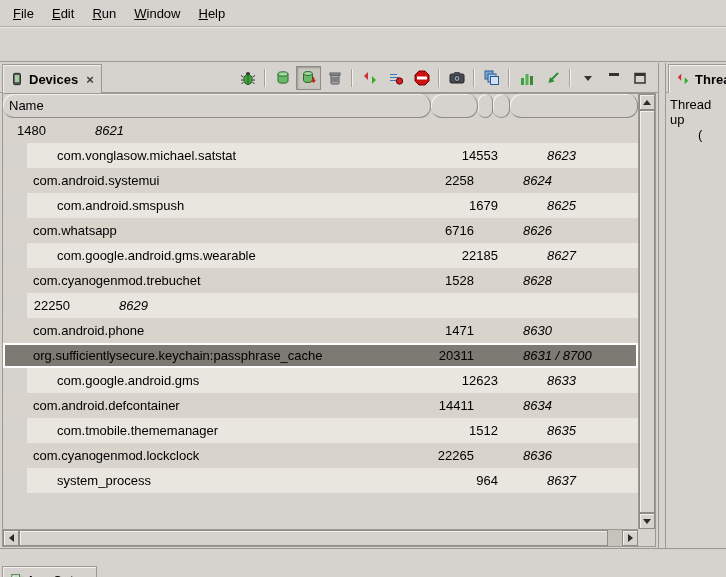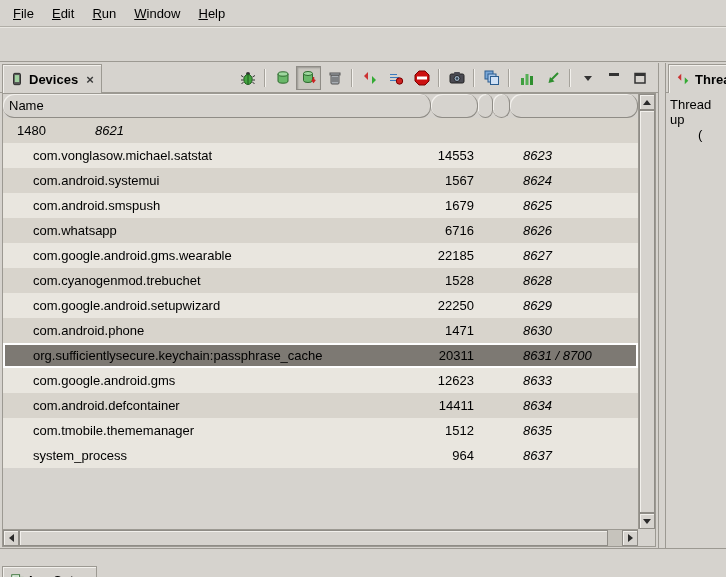--- a/index.html
+++ b/index.html
@@ -51,21 +51,21 @@
     box-shadow:inset 1px 1px 0 var(--hilite);display:flex;align-items:center;padding-left:6px;border-radius:11px;
   }
   .hcell.name{width:428px;}
   .hcell.pid{width:47px;}
   .hcell.c3{width:15px;}
   .hcell.c4{width:17px;}
   .hcell.port{flex:1;}
   .rows{position:absolute;top:24px;left:0;right:17px;bottom:17px;overflow:hidden;}
   .trow{height:25px;display:flex;align-items:center;}
   .trow.stripe-a{background:var(--row-a);}
-  .trow.stripe-b{background:var(--row-b);}
+  .trow.stripe-b{background:var(--row-b);margin-left:24px;}
   .trow.selected{background:var(--sel-bg);color:#000000;box-shadow:inset 0 0 0 2px #fff;}
   .c{white-space:nowrap;overflow:hidden;}
   .c.name{width:428px;padding-left:30px;}
   .c.pid{width:47px;text-align:right;padding-right:4px;}
   .c.c3{width:15px;}
   .c.c4{width:17px;}
   .c.port{flex:1;padding-left:13px;font-style:italic;}
   
   .vscroll{position:absolute;top:0;right:0;bottom:17px;width:17px;background:#c6c3bc;border-left:1px solid var(--border-line);}
   .sbtn{position:absolute;background:var(--chrome);border:1px solid var(--border-dark);box-shadow:inset 1px 1px 0 var(--hilite);display:flex;align-items:center;justify-content:center;}
@@ -243,21 +243,21 @@
           </div>
           <div class="trow stripe-b">
             <div class="c name">com.vonglasow.michael.satstat</div>
             <div class="c pid">14553</div>
             <div class="c c3"></div>
             <div class="c c4"></div>
             <div class="c port">8623</div>
           </div>
           <div class="trow stripe-a">
             <div class="c name">com.android.systemui</div>
-            <div class="c pid">1567</div>
+            <div class="c pid">2258</div>
             <div class="c c3"></div>
             <div class="c c4"></div>
             <div class="c port">8624</div>
           </div>
           <div class="trow stripe-b">
             <div class="c name">com.android.smspush</div>
             <div class="c pid">1679</div>
             <div class="c c3"></div>
             <div class="c c4"></div>
             <div class="c port">8625</div>
@@ -277,21 +277,20 @@
             <div class="c port">8627</div>
           </div>
           <div class="trow stripe-a">
             <div class="c name">com.cyanogenmod.trebuchet</div>
             <div class="c pid">1528</div>
             <div class="c c3"></div>
             <div class="c c4"></div>
             <div class="c port">8628</div>
           </div>
           <div class="trow stripe-b">
-            <div class="c name">com.google.android.setupwizard</div>
             <div class="c pid">22250</div>
             <div class="c c3"></div>
             <div class="c c4"></div>
             <div class="c port">8629</div>
           </div>
           <div class="trow stripe-a">
             <div class="c name">com.android.phone</div>
             <div class="c pid">1471</div>
             <div class="c c3"></div>
             <div class="c c4"></div>
@@ -317,20 +316,27 @@
             <div class="c c3"></div>
             <div class="c c4"></div>
             <div class="c port">8634</div>
           </div>
           <div class="trow stripe-b">
             <div class="c name">com.tmobile.thememanager</div>
             <div class="c pid">1512</div>
             <div class="c c3"></div>
             <div class="c c4"></div>
             <div class="c port">8635</div>
+          </div>
+          <div class="trow stripe-a">
+            <div class="c name">com.cyanogenmod.lockclock</div>
+            <div class="c pid">22265</div>
+            <div class="c c3"></div>
+            <div class="c c4"></div>
+            <div class="c port">8636</div>
           </div>
           <div class="trow stripe-b">
             <div class="c name">system_process</div>
             <div class="c pid">964</div>
             <div class="c c3"></div>
             <div class="c c4"></div>
             <div class="c port">8637</div>
           </div>
         </div>
 

